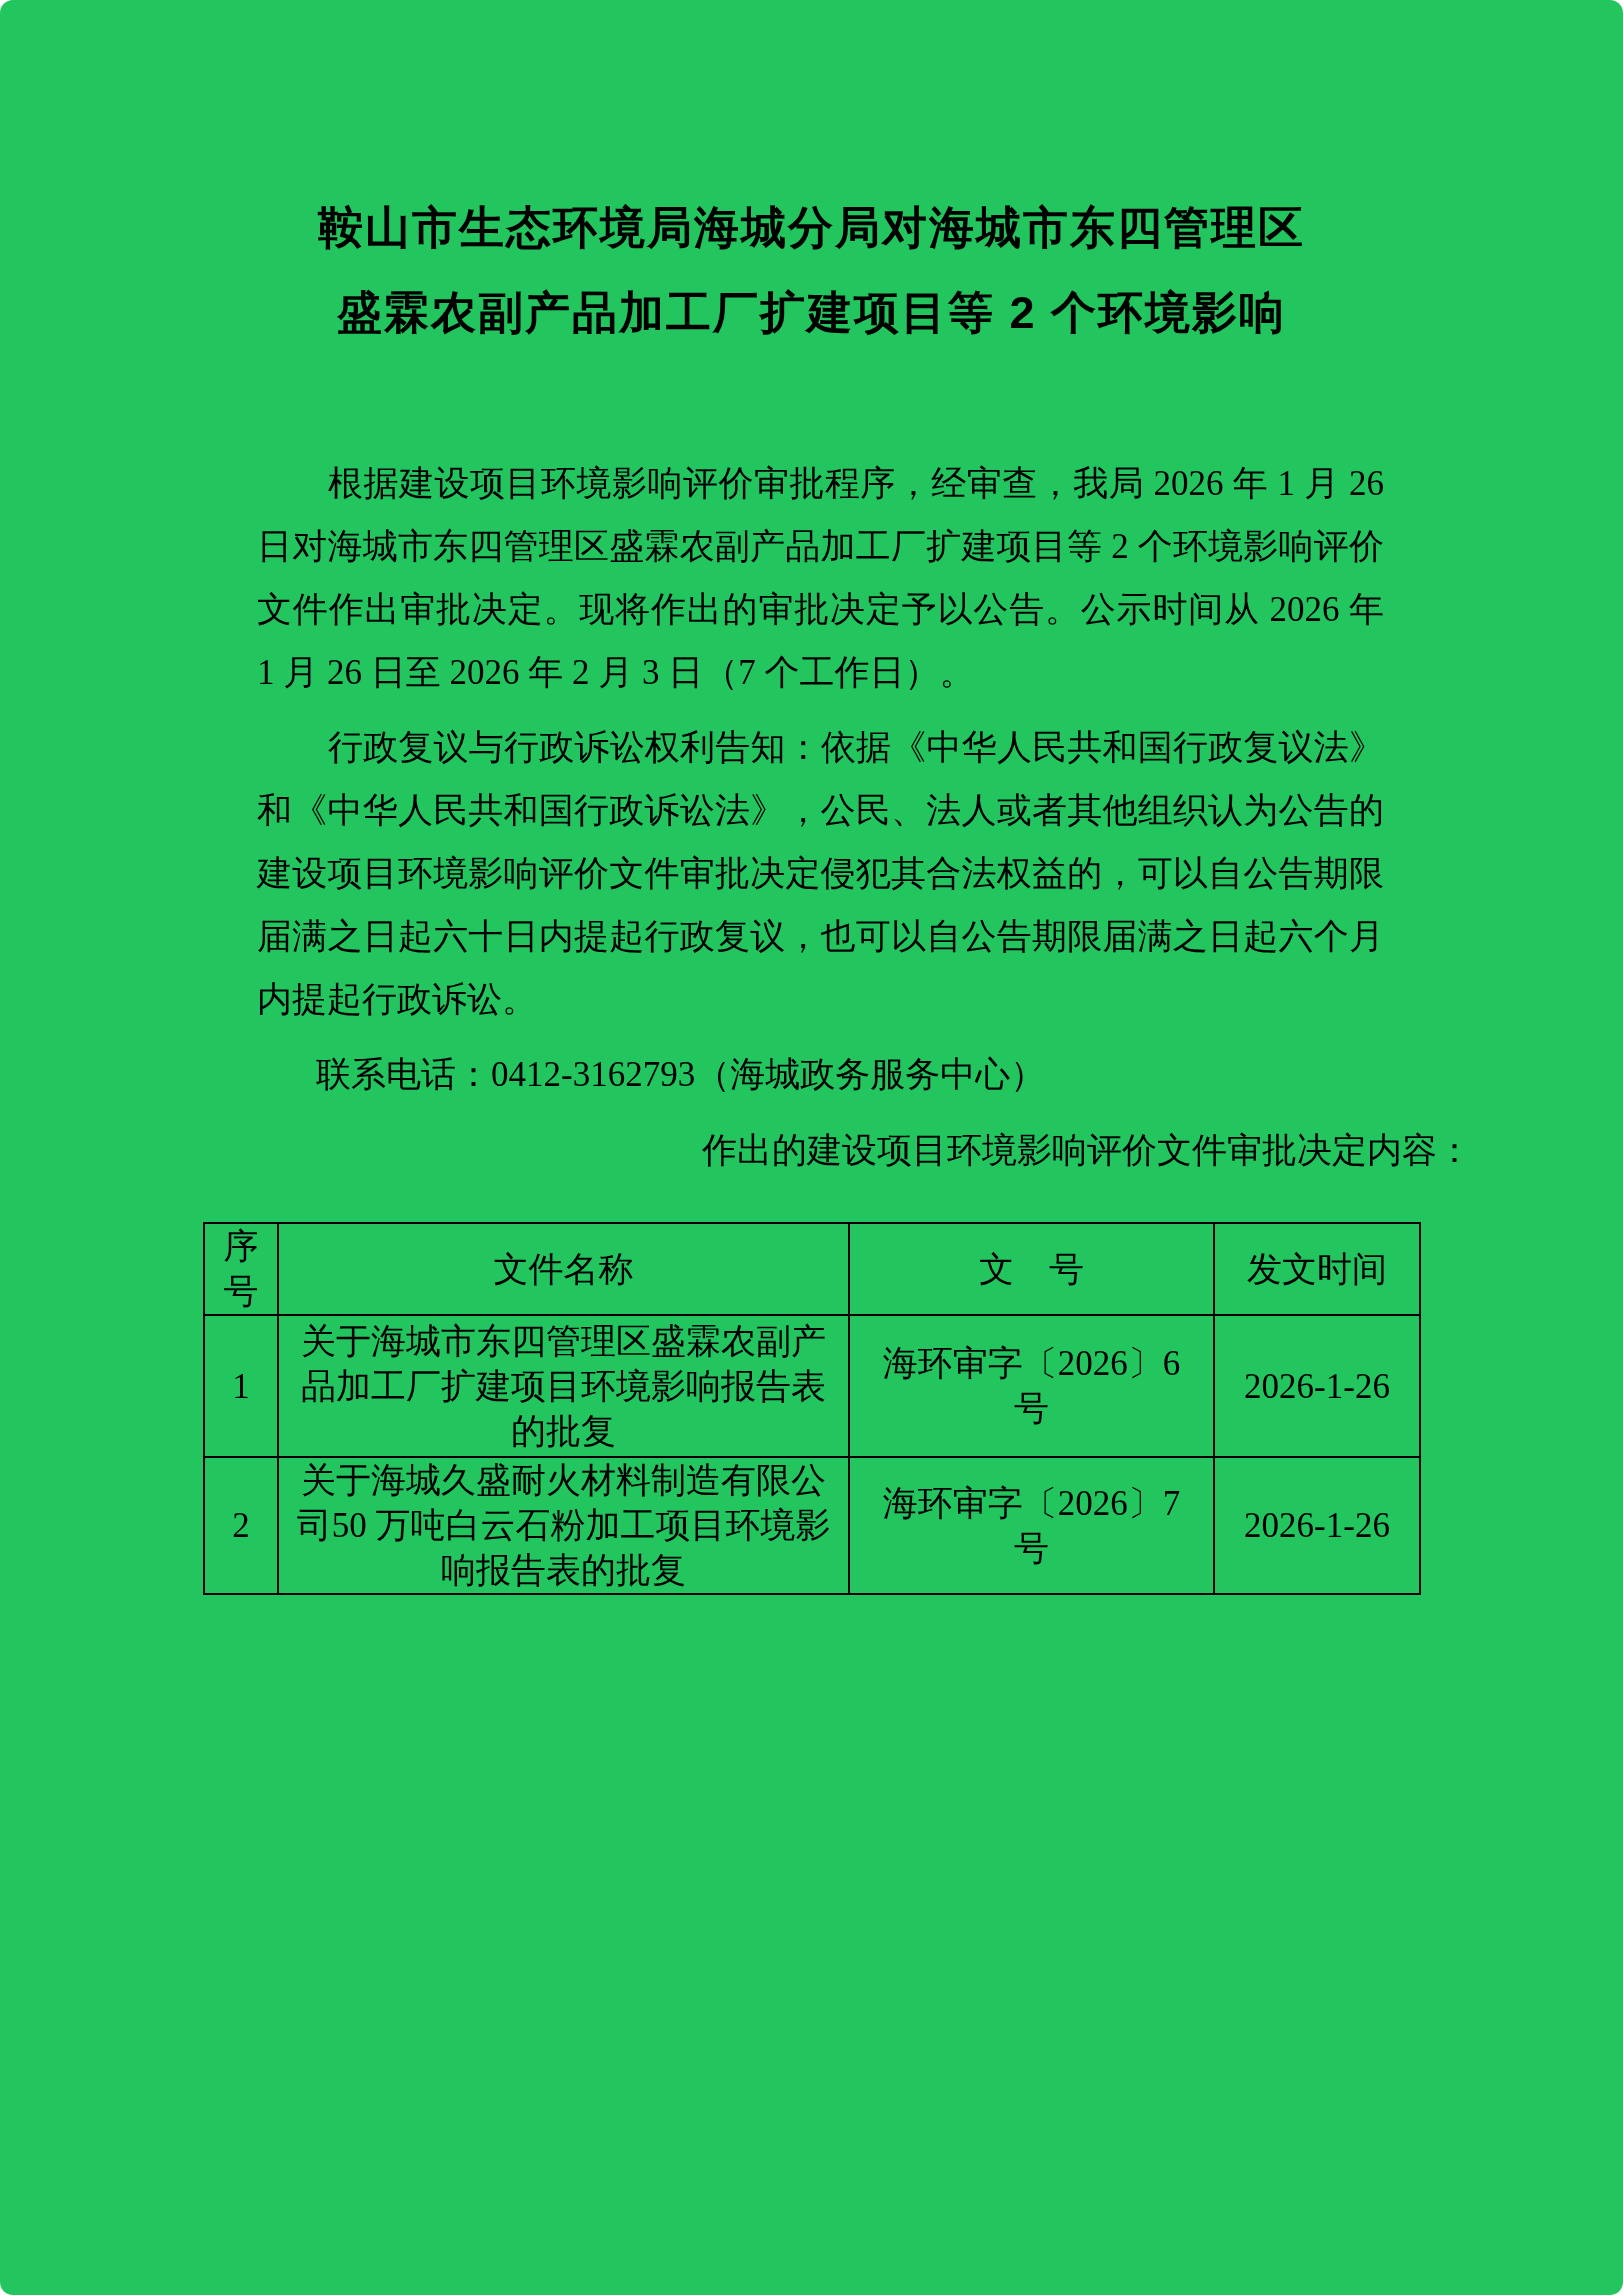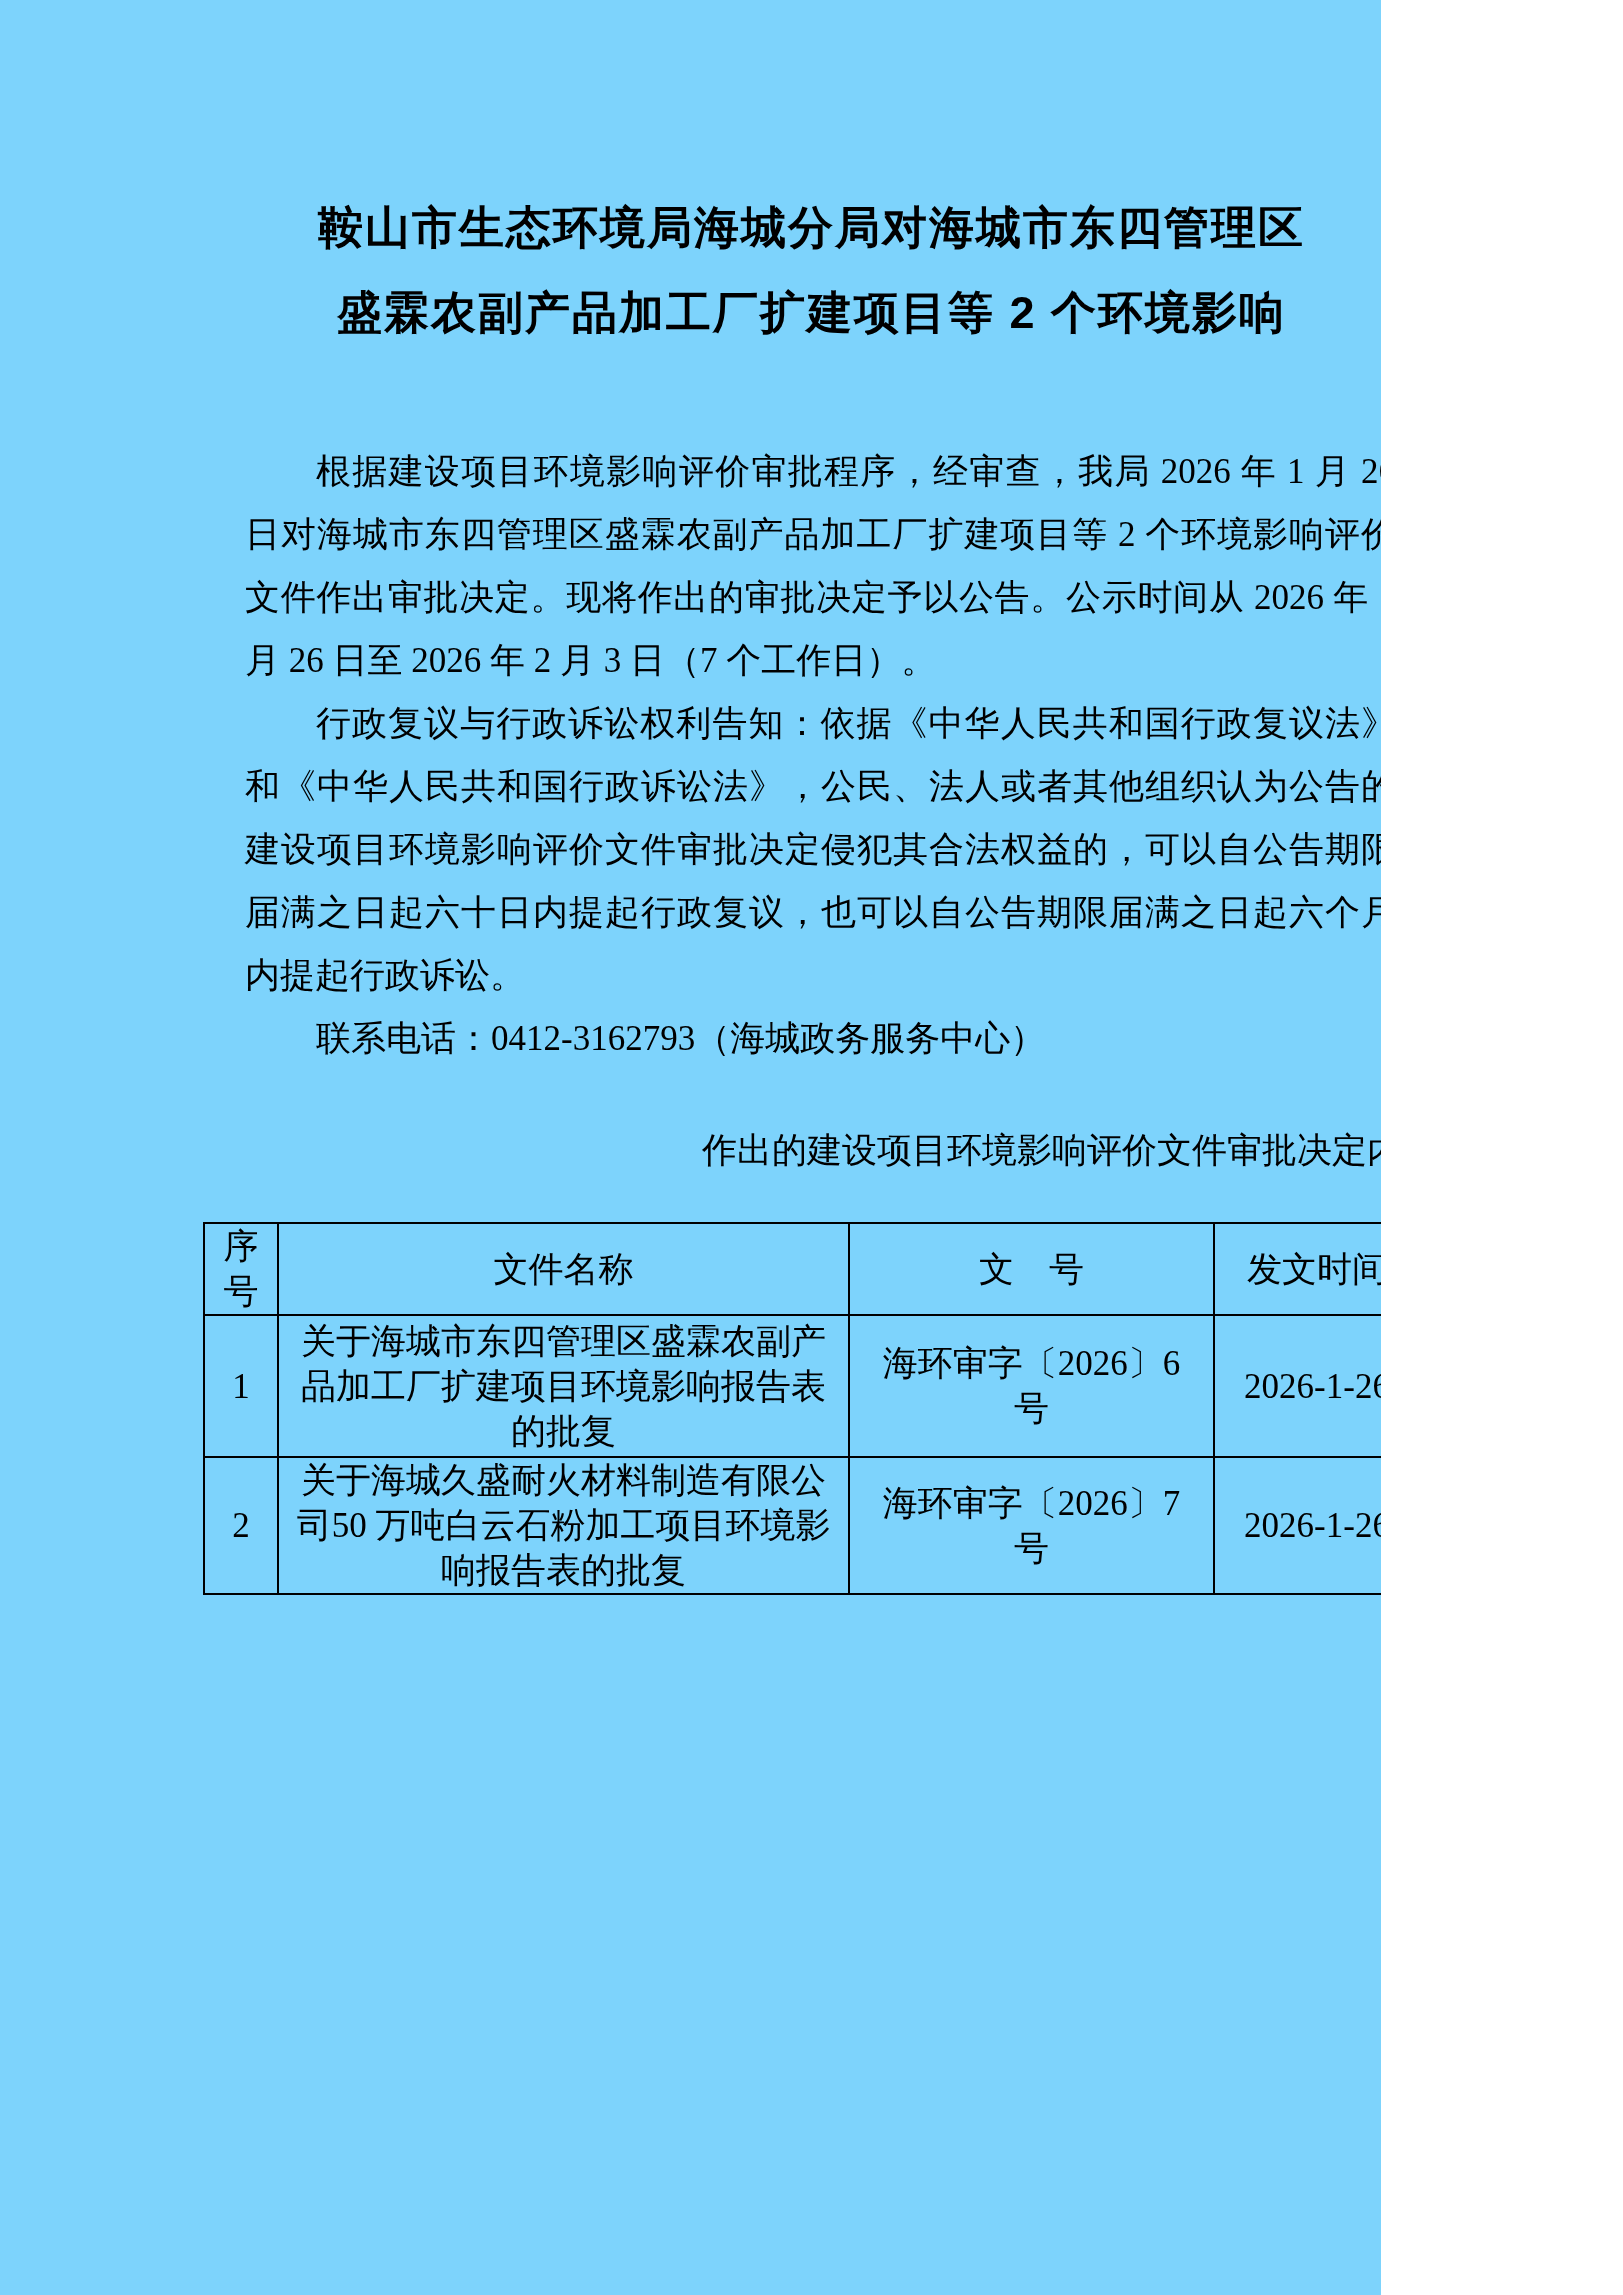--- a/index.html
+++ b/index.html
@@ -2,26 +2,27 @@
 <html style="font-size:11px"><head>
 <meta charset="utf-8">
 <style>
   html, body {
     margin: 0;
     padding: 0;
     background: #ffffff;
   }
   .page {
     position: relative;
-    width: 1381px;
+    width: 1623px;
     height: 2295px;
-    background: #7dd3fc;
+    background: #22c55e;
     color: #000000;
     font-family: "Liberation Serif", serif;
     overflow: hidden;
+    border-radius: 13px;
   }
   .title-block {
     position: absolute;
     top: 185px;
     left: 225px;
     width: 1173px;
     text-align: center;
     font-family: "Liberation Sans", sans-serif;
     font-weight: 700;
     font-size: 45px;
@@ -31,21 +32,21 @@
   .body-block {
     position: absolute;
     top: 440px;
     left: 245px;
     width: 1151px;
     font-size: 35px;
     line-height: 63px;
     text-align: justify;
   }
   .para {
-    margin: 0;
+    margin: 12px;
     text-indent: 71px;
   }
   .contact-line {
     margin: 0;
     text-indent: 71px;
     text-align: left;
   }
   .table-intro {
     position: absolute;
     top: 1130px;

